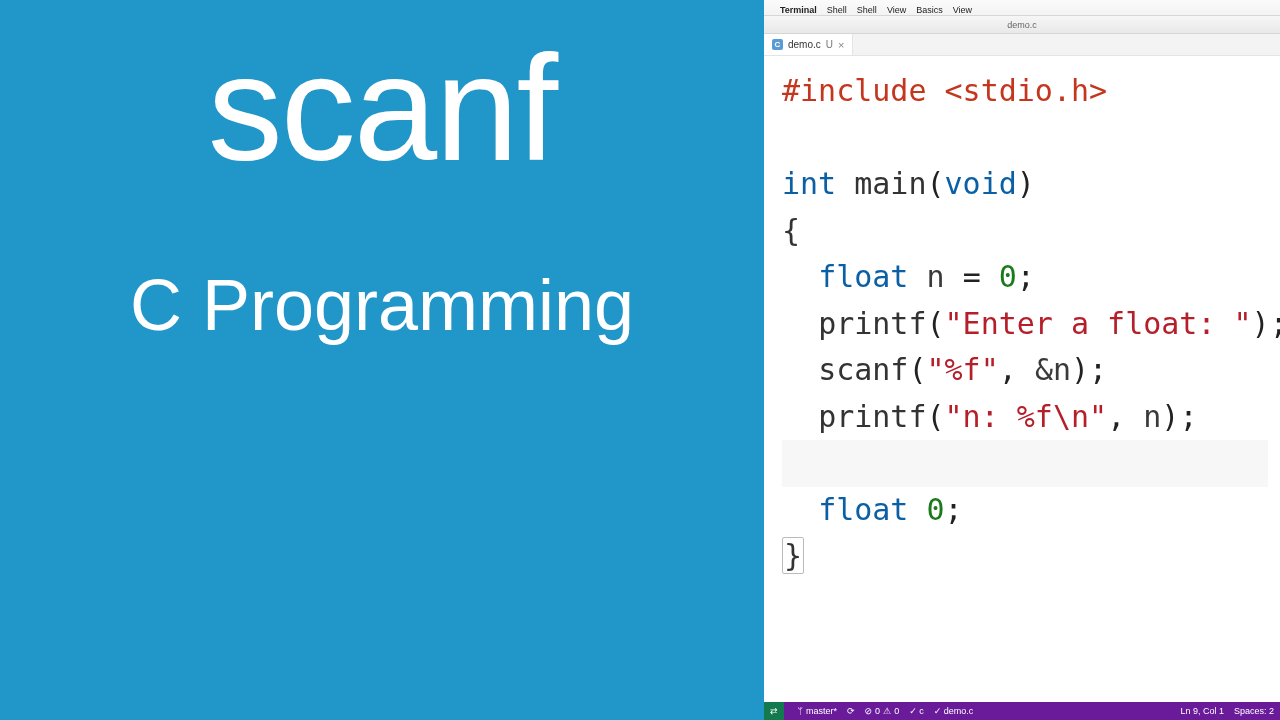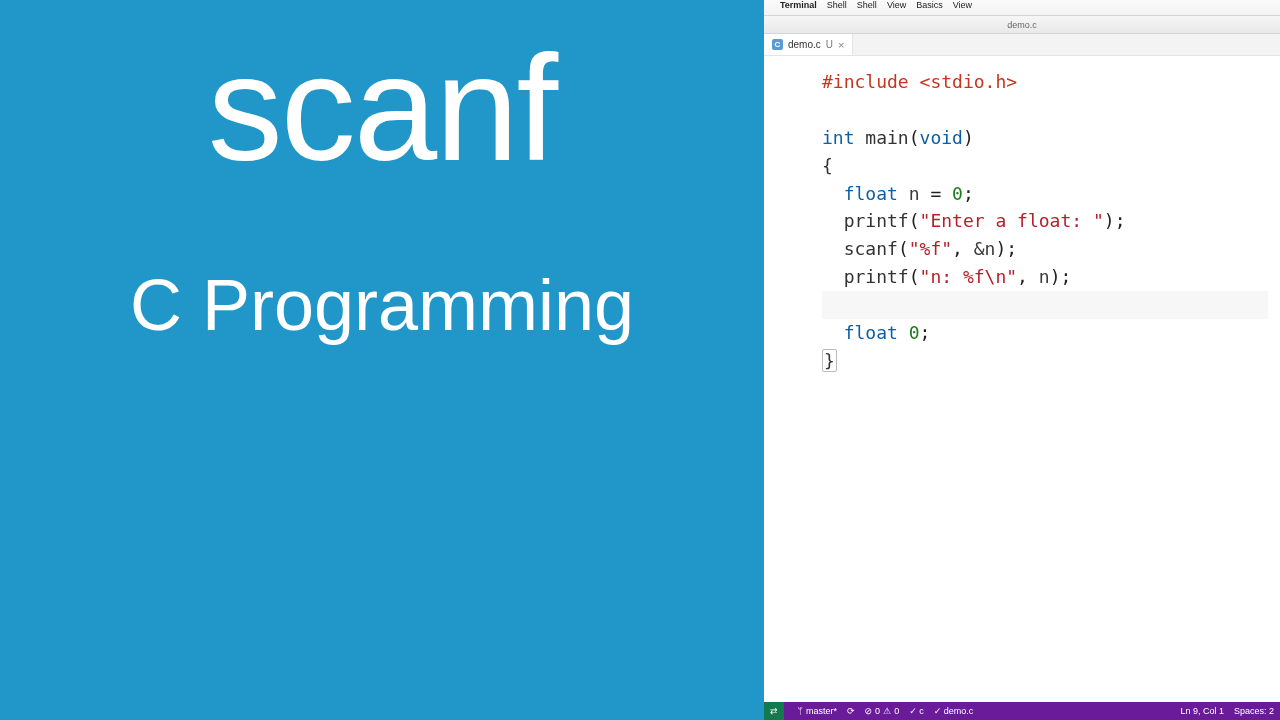--- a/index.html
+++ b/index.html
@@ -26,21 +26,21 @@
   .right-panel {
     width: 516px; height: 100%;
     background: #fff;
     display: flex; flex-direction: column;
     position: relative;
   }
   
   .mac-menubar {
     height: 16px; background: linear-gradient(#fbfbfb,#f3f3f3);
     border-bottom: 1px solid #d6d6d6;
-    display: flex; align-items: flex-start;
+    display: flex; align-items: flex-end;
     font-size: 9px; color: #222; gap: 10px; padding-left: 6px;
   }
   .mac-menubar .apple { font-size: 10px; }
   .mac-menubar .app { font-weight: 700; }
   
   .window-titlebar {
     height: 18px; background: linear-gradient(#f6f6f6,#e9e9e9);
     border-bottom: 1px solid #d5d5d5;
     display: flex; align-items: center; justify-content: center;
     font-size: 9px; color: #666;
@@ -59,22 +59,22 @@
     display: inline-block; width: 11px; height: 11px; border-radius: 2px;
     background: #5a9bd4; color: #fff; font-size: 8px; font-weight: 700;
     line-height: 11px; text-align: center;
   }
   .tab .mod { color: #777; font-size: 10px; }
   .tab .close { color: #888; font-size: 11px; cursor: pointer; }
   
   .code-area {
     flex: 1; padding: 12px 12px 0 18px;
     font-family: "Menlo", "Consolas", monospace;
-    font-size: 18px; line-height: 1.55;
-    color: #222; white-space: pre; margin-left: 40px;
+    font-size: 30px; line-height: 1.55;
+    color: #222; white-space: pre;
   }
   .tok-directive { color: #c4361d; }
   .tok-include   { color: #c4361d; }
   .tok-type      { color: #0b5fa5; }
   .tok-ident     { color: #3a3a3a; }
   .tok-func      { color: #333; }
   .tok-num       { color: #1b7a1b; }
   .tok-string    { color: #b51f2a; }
   .tok-keyword   { color: #0b5fa5; }
   .brace         { color: #333; }

